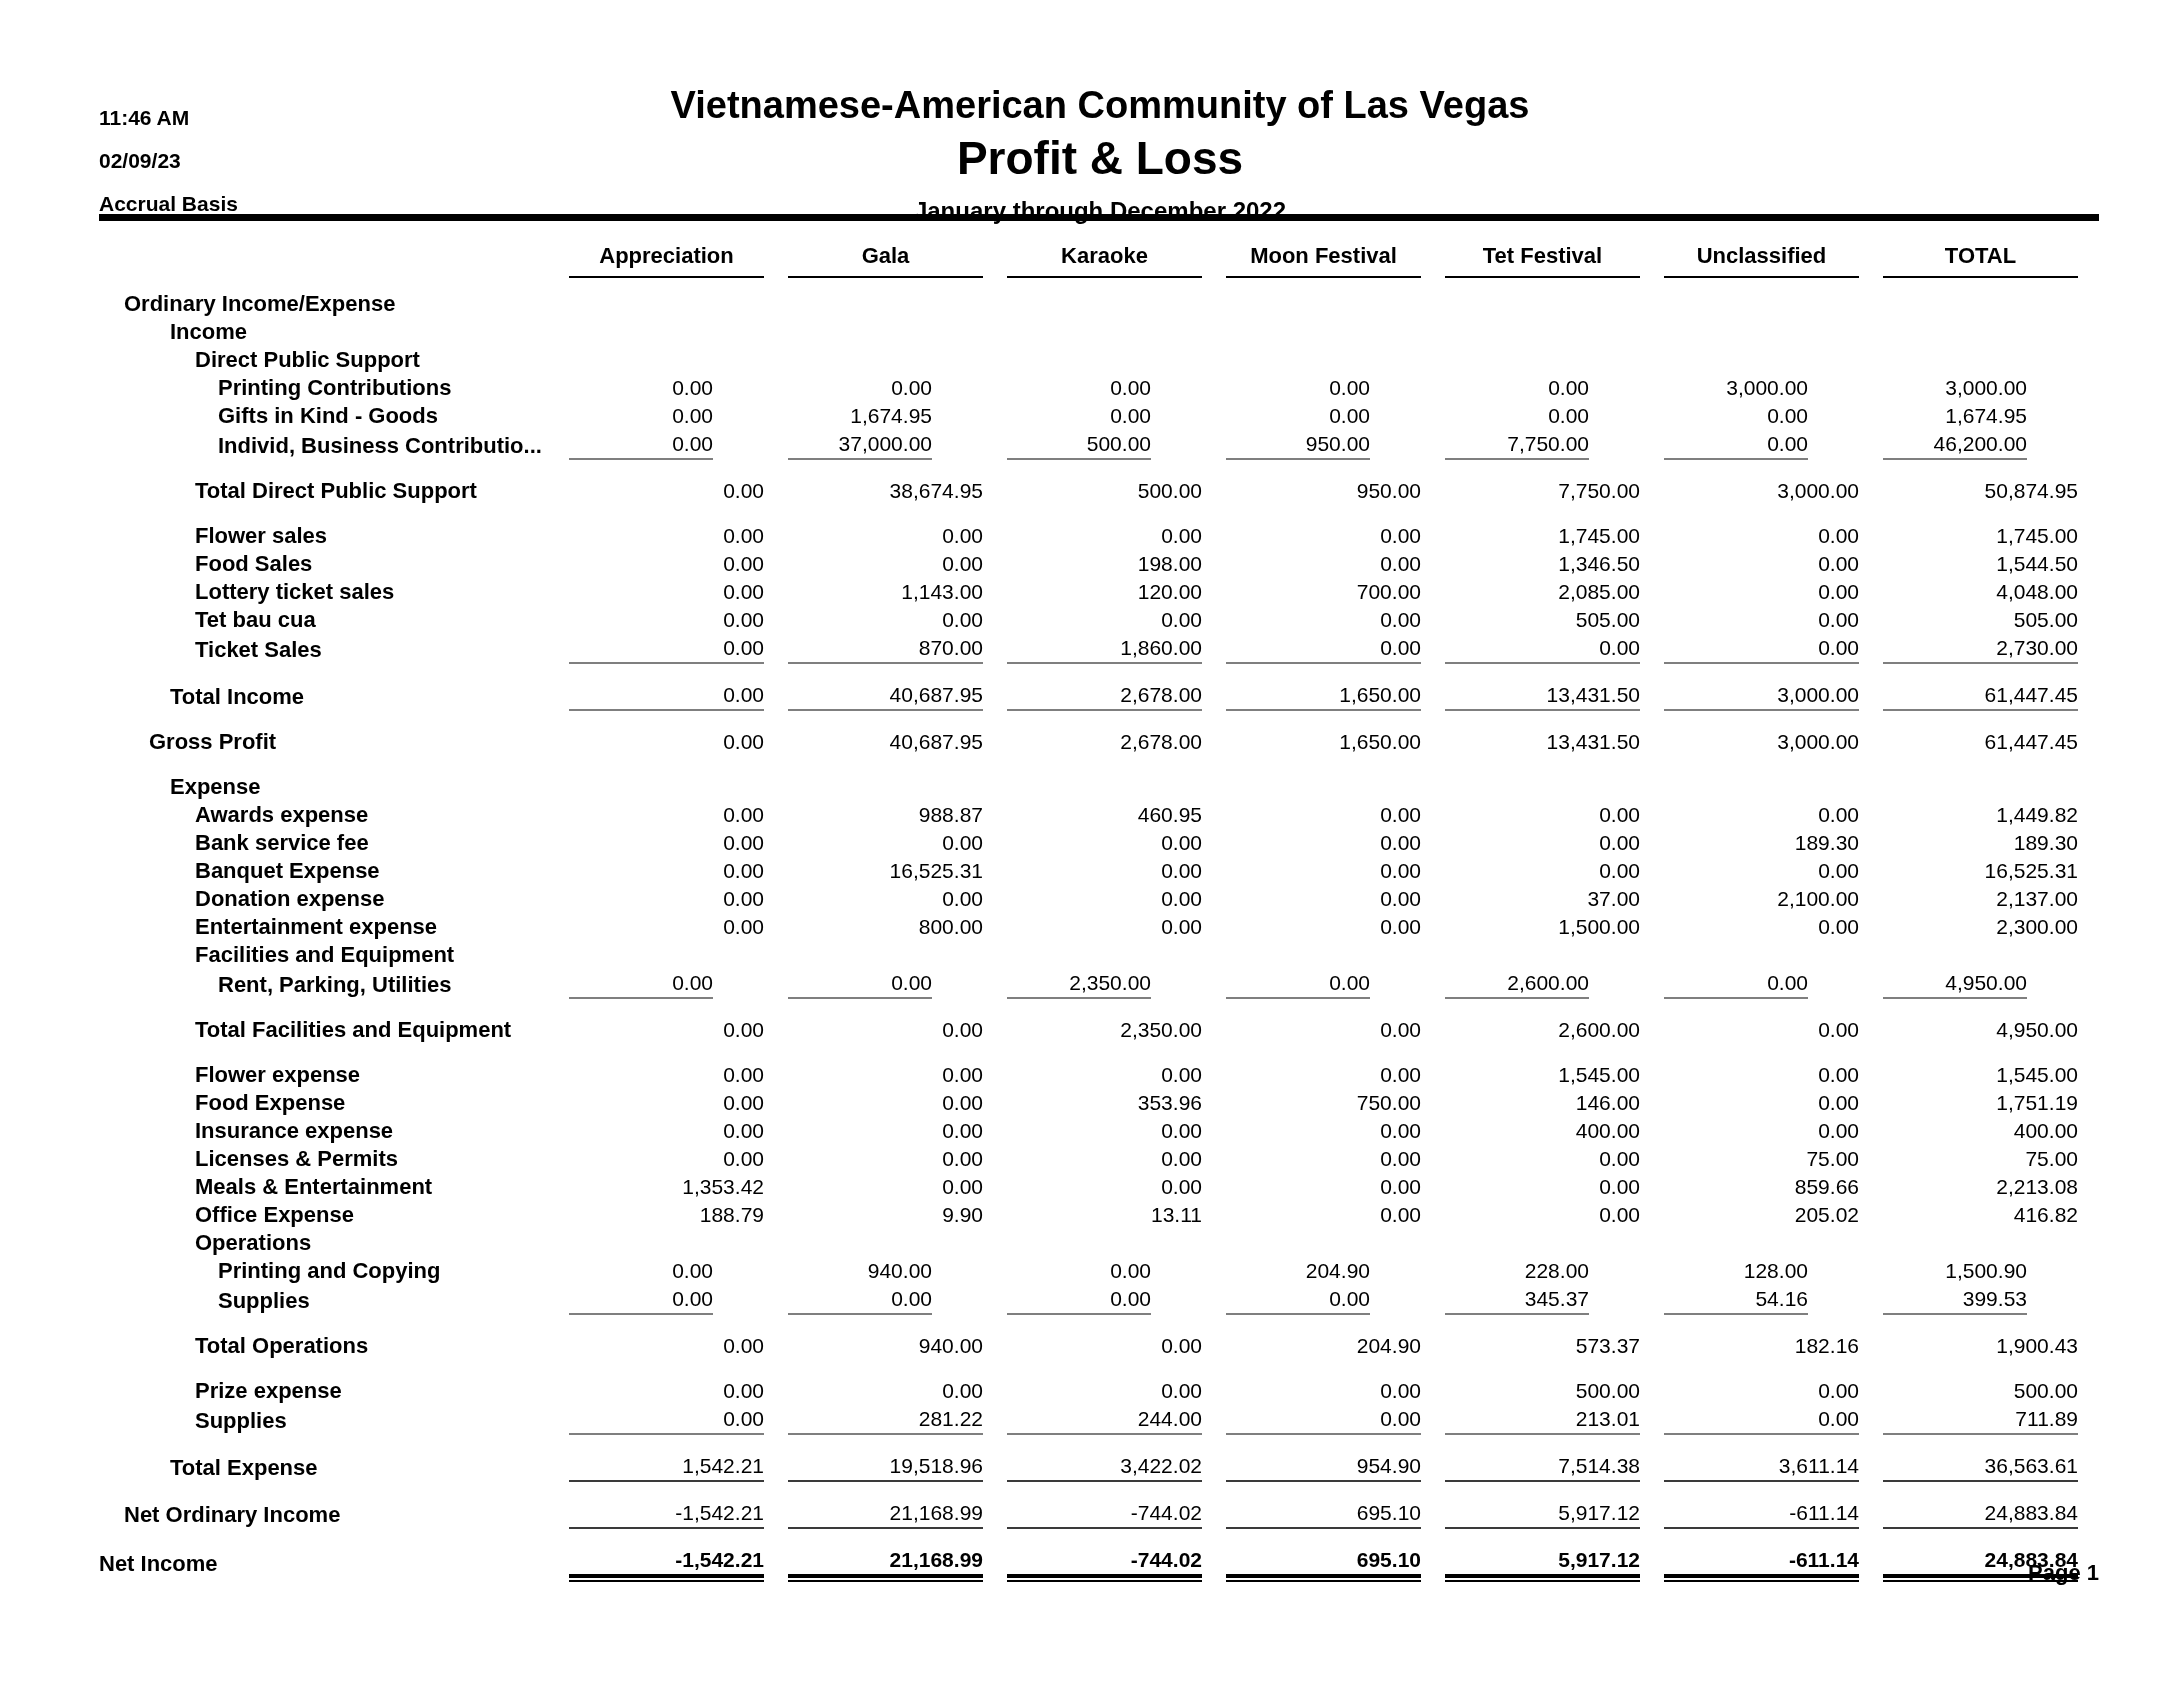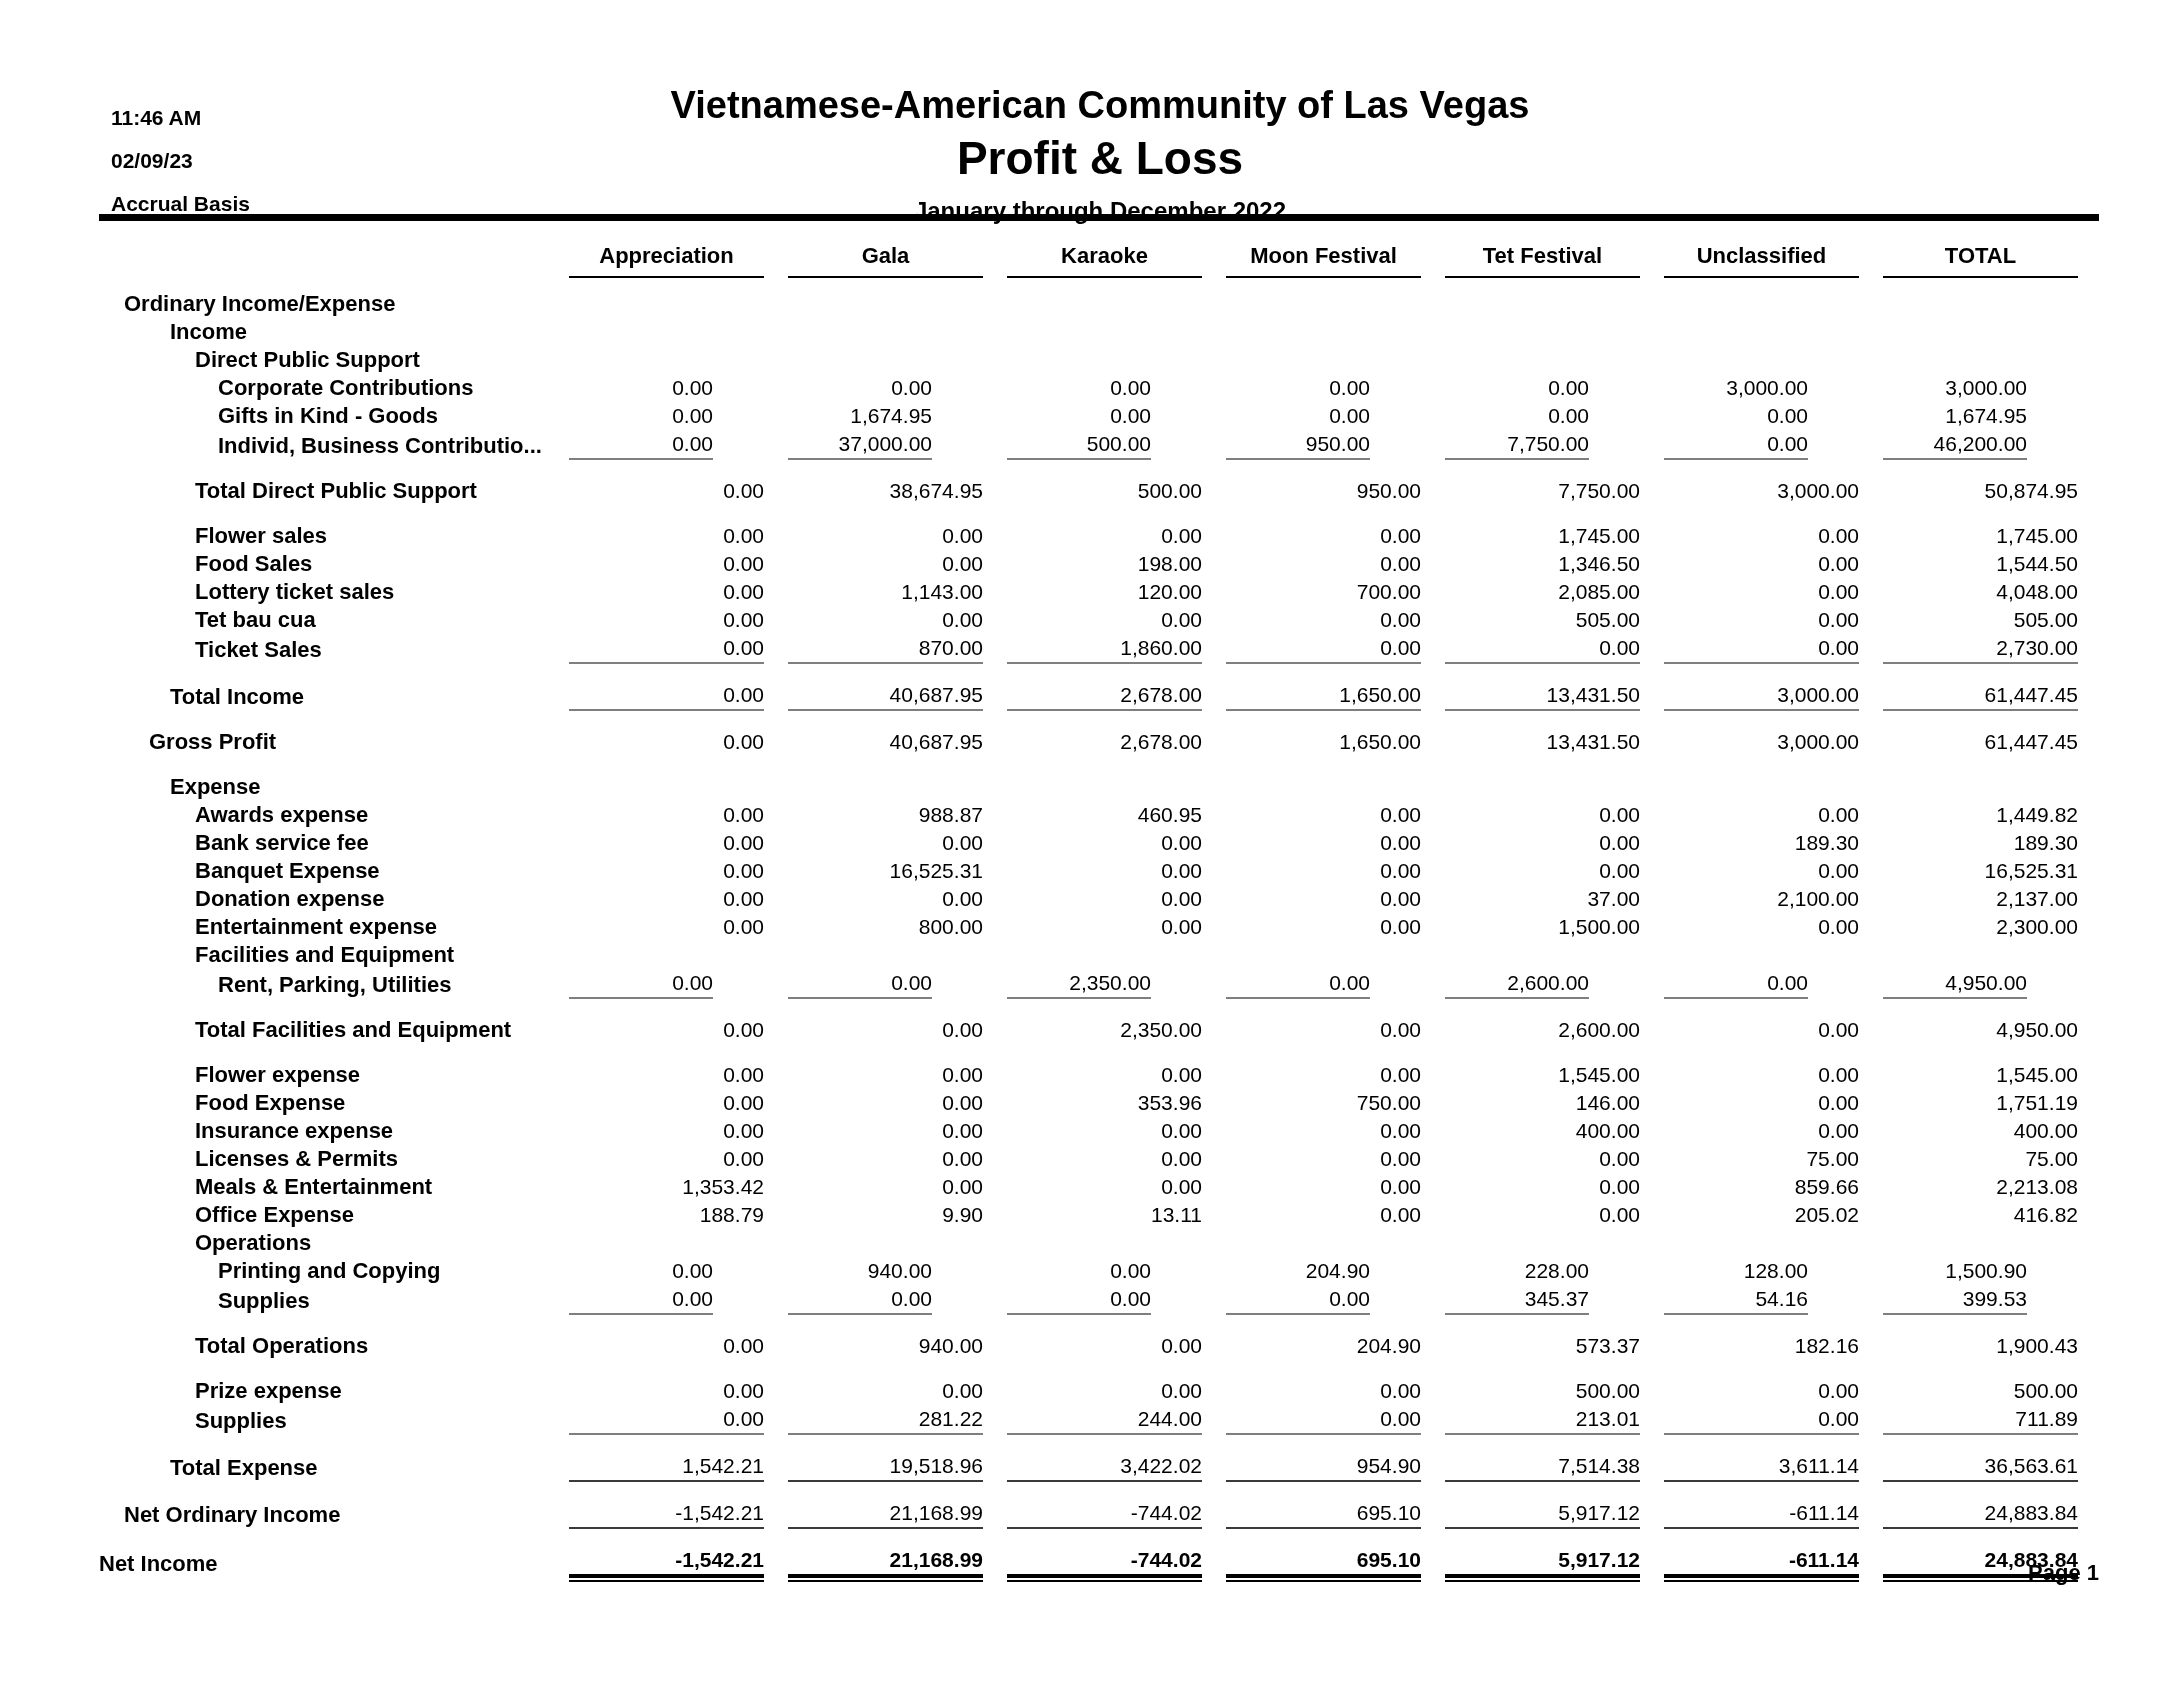--- a/index.html
+++ b/index.html
@@ -21,21 +21,20 @@
     background: #fff;
   }
   
   .meta {
     position: absolute;
     left: 99px;
     top: 105px;
     font-size: 21px;
     font-weight: bold;
     line-height: 26px;
-    margin-left: 12px;
   }
   .meta div { margin-bottom: 17px; white-space: nowrap; }
   
   .titles {
     position: absolute;
     left: 99px;
     top: 85px;
     width: 2002px;
     text-align: center;
   }
@@ -177,21 +176,21 @@
           <div class="lbl ind-4">Direct Public Support</div>
           <div class="v"></div>
           <div class="v"></div>
           <div class="v"></div>
           <div class="v"></div>
           <div class="v"></div>
           <div class="v"></div>
           <div class="v"></div>
         </div>
         <div class="grid-row">
-          <div class="lbl ind-5">Corporate Contributions</div>
+          <div class="lbl ind-5">Printing Contributions</div>
           <div class="v deep">0.00</div>
           <div class="v deep">0.00</div>
           <div class="v deep">0.00</div>
           <div class="v deep">0.00</div>
           <div class="v deep">0.00</div>
           <div class="v deep">3,000.00</div>
           <div class="v deep">3,000.00</div>
         </div>
         <div class="grid-row">
           <div class="lbl ind-5">Gifts in Kind - Goods</div>

